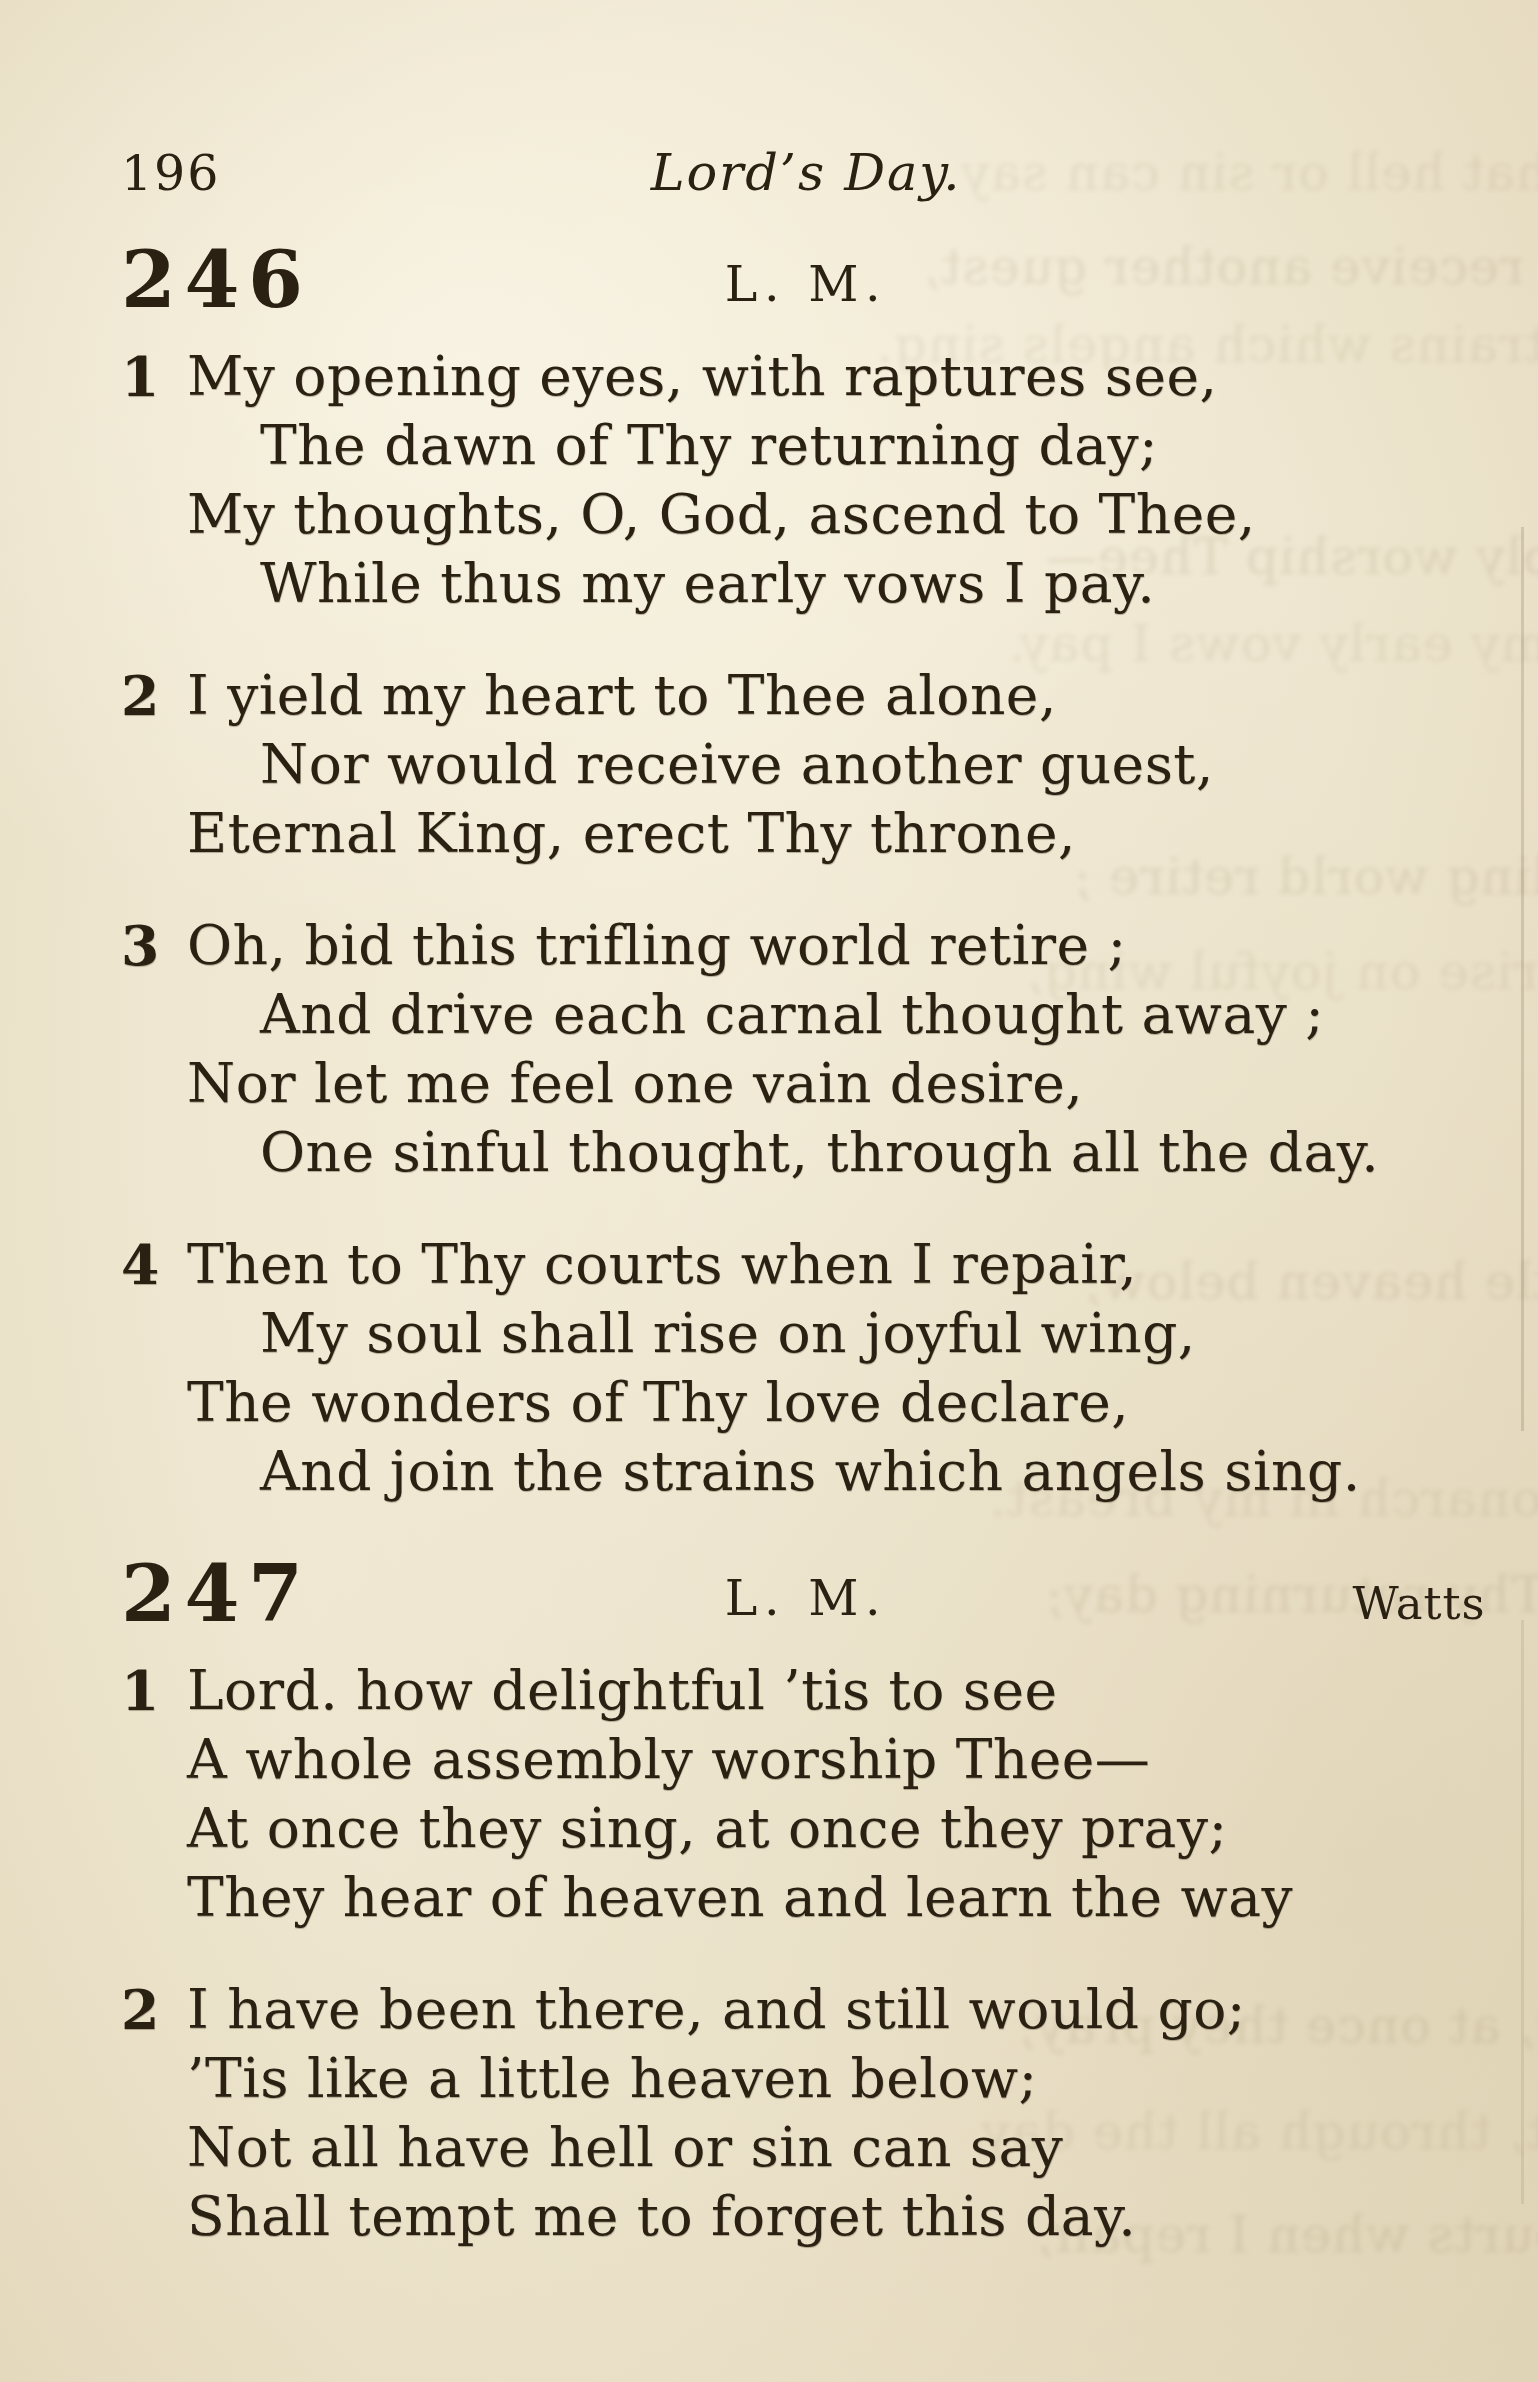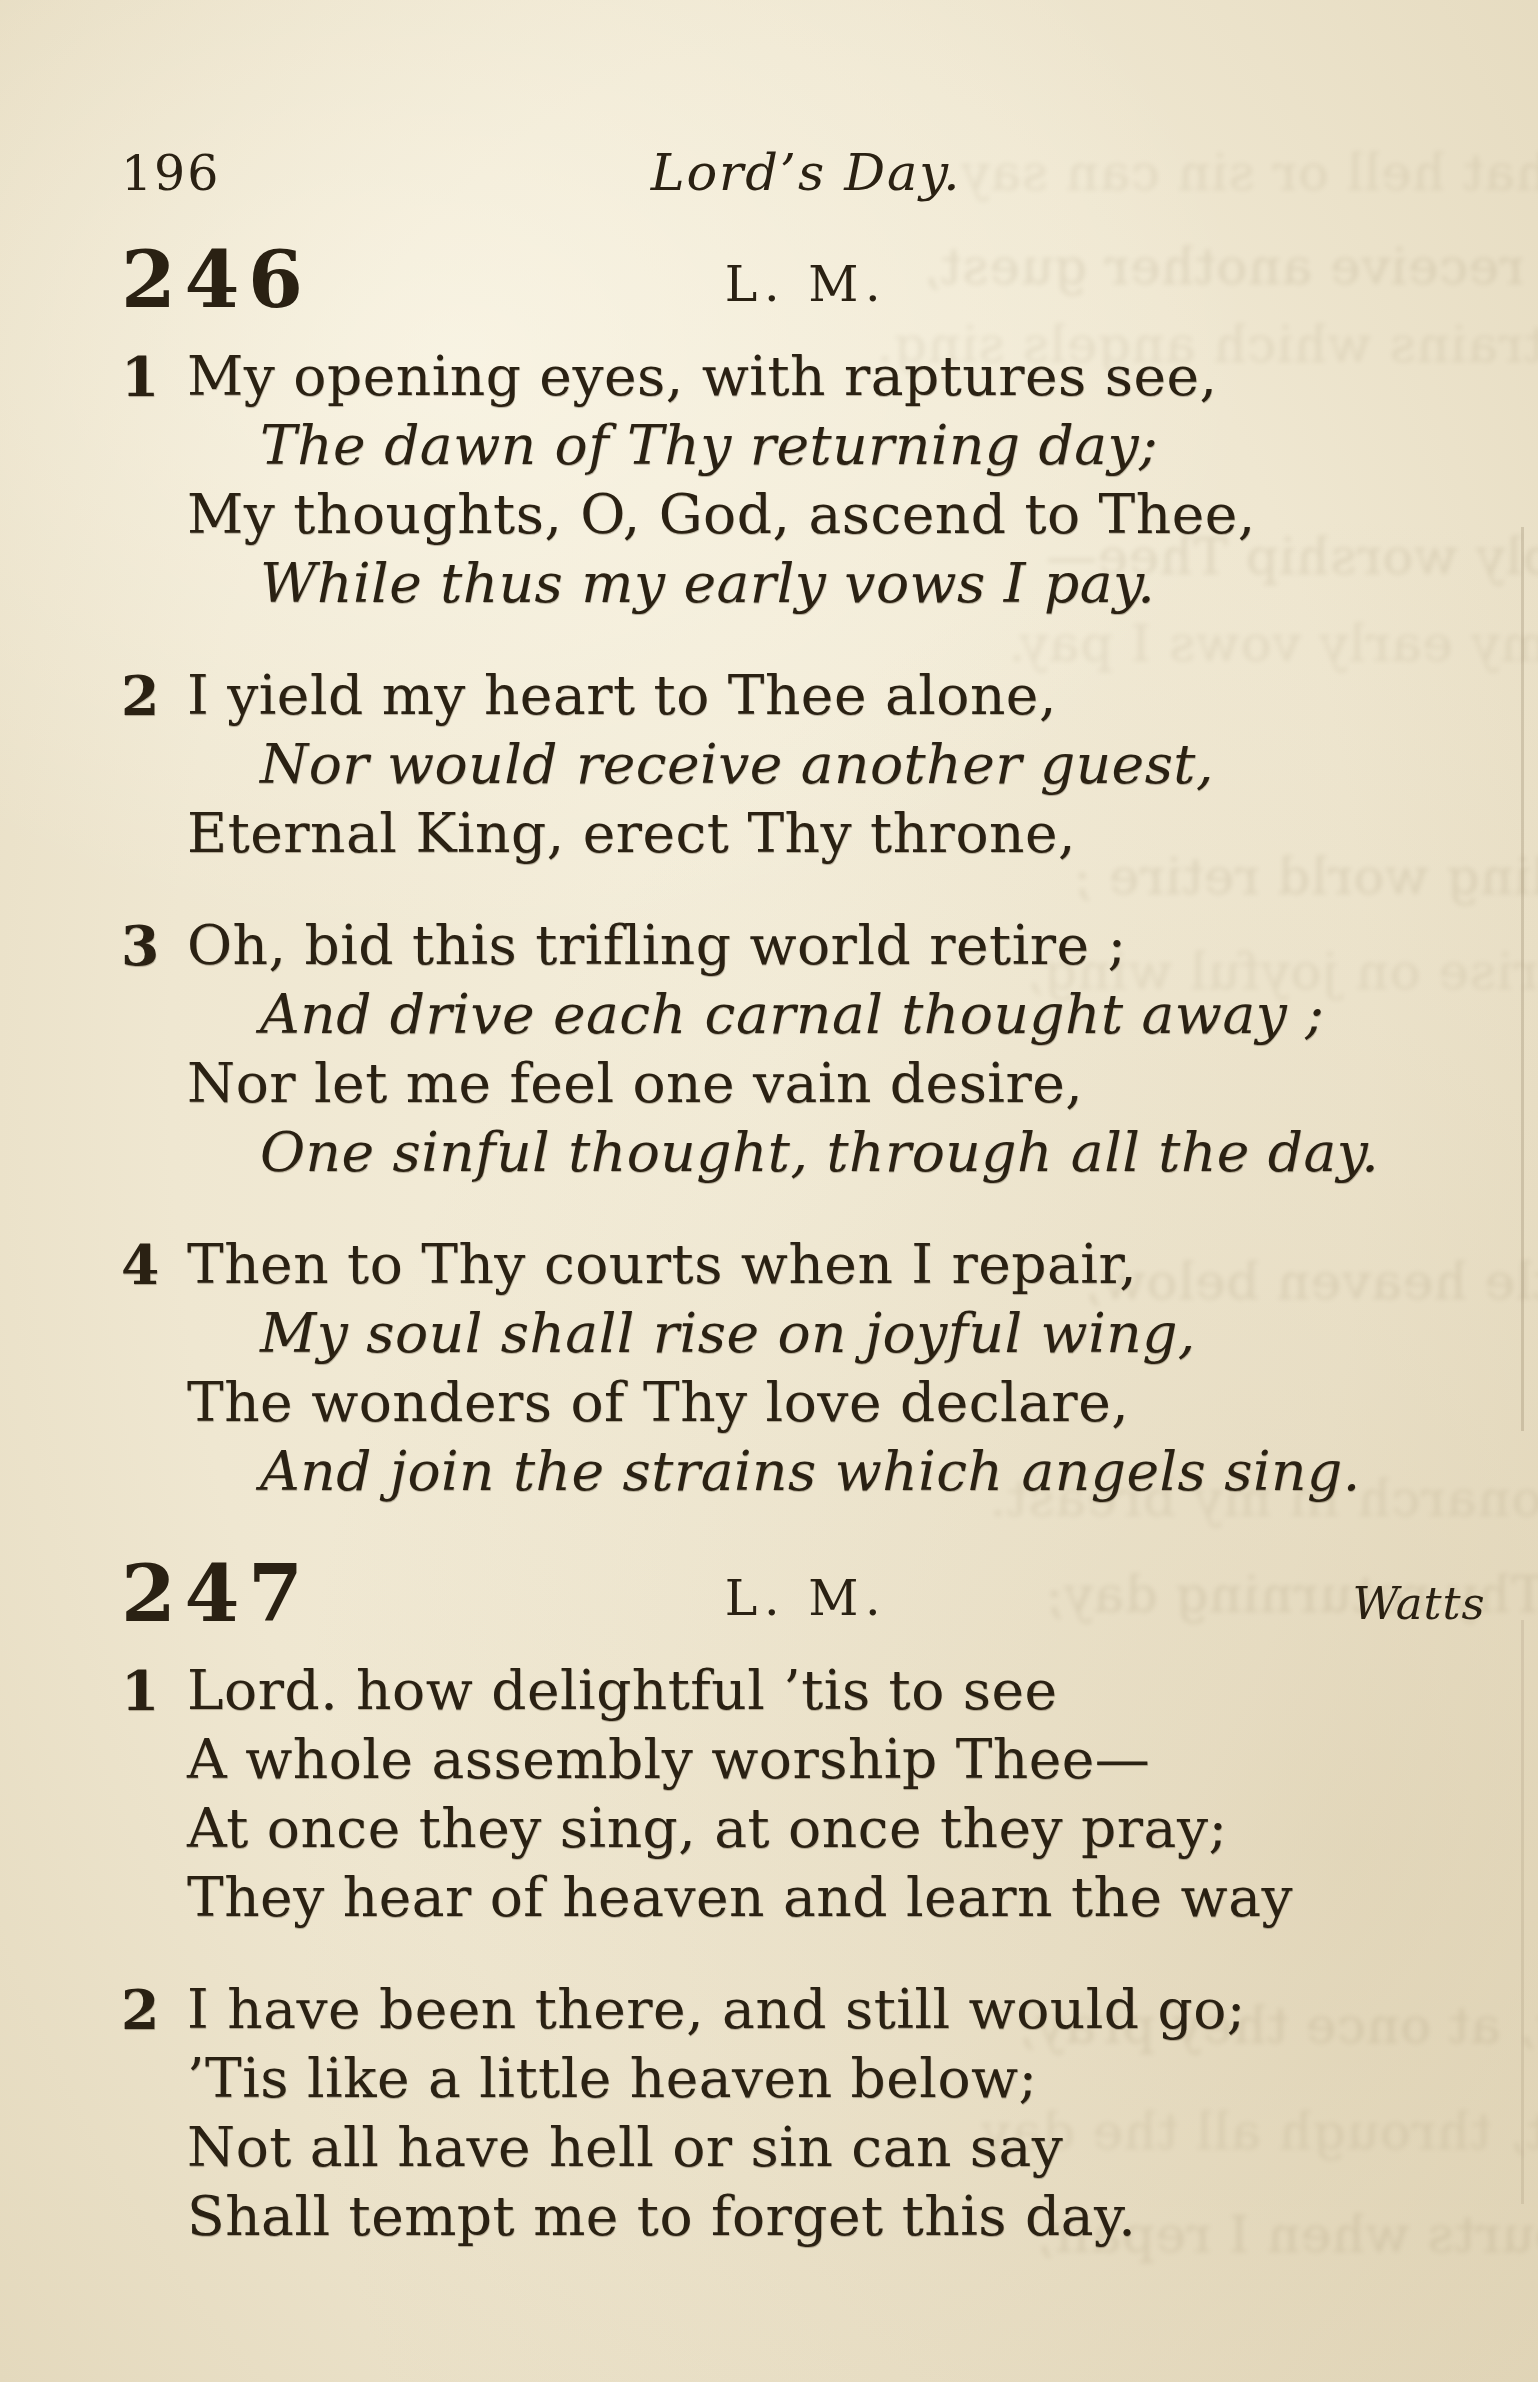--- a/index.html
+++ b/index.html
@@ -24,33 +24,33 @@
     position:absolute; left:0; right:0; top:3.8px; text-align:center;
     font-style:italic; font-size:51px; letter-spacing:1.9px;
   }
 
   .hymn-header { position:relative; height:90px; margin-bottom:17px; }
   .hymn-number { font-size:79px; font-weight:700; letter-spacing:8.5px; line-height:90px; }
   .hymn-meter {
     position:absolute; left:0; right:0; top:21px; text-align:center;
     font-size:49px; font-weight:400; letter-spacing:6.6px;
   }
-  .hymn-author { position:absolute; right:5.6px; top:28px; font-style:italic; font-size:45px; letter-spacing:0.9px; }
+  .hymn-author { position:absolute; right:5.6px; top:28px; font-size:45px; letter-spacing:0.9px; }
 
   .hymn + .hymn { margin-top:32px; }
 
   .verse {
     display:flex; margin-bottom:43px;
     font-size:55px; line-height:69px; letter-spacing:0.5px;
     text-shadow:0.4px 0.6px 0.7px rgba(42,30,10,.30);
   }
   .verse-num { flex:0 0 66px; font-weight:600; }
   .verse-lines { flex:1; }
   .line { margin:0; white-space:nowrap; }
-  .line.indent { padding-left:73px;font-style:italic; }
+  .line.indent { padding-left:73px; }
 
   
   .ghost {
     position:absolute; z-index:1;
     transform:scaleX(-1);
     filter:blur(2.8px);
     color:#7d6b46; opacity:.13;
     font-size:51px; letter-spacing:0.9px; white-space:nowrap;
     font-family:"DejaVu Serif","Liberation Serif",serif;
   }

